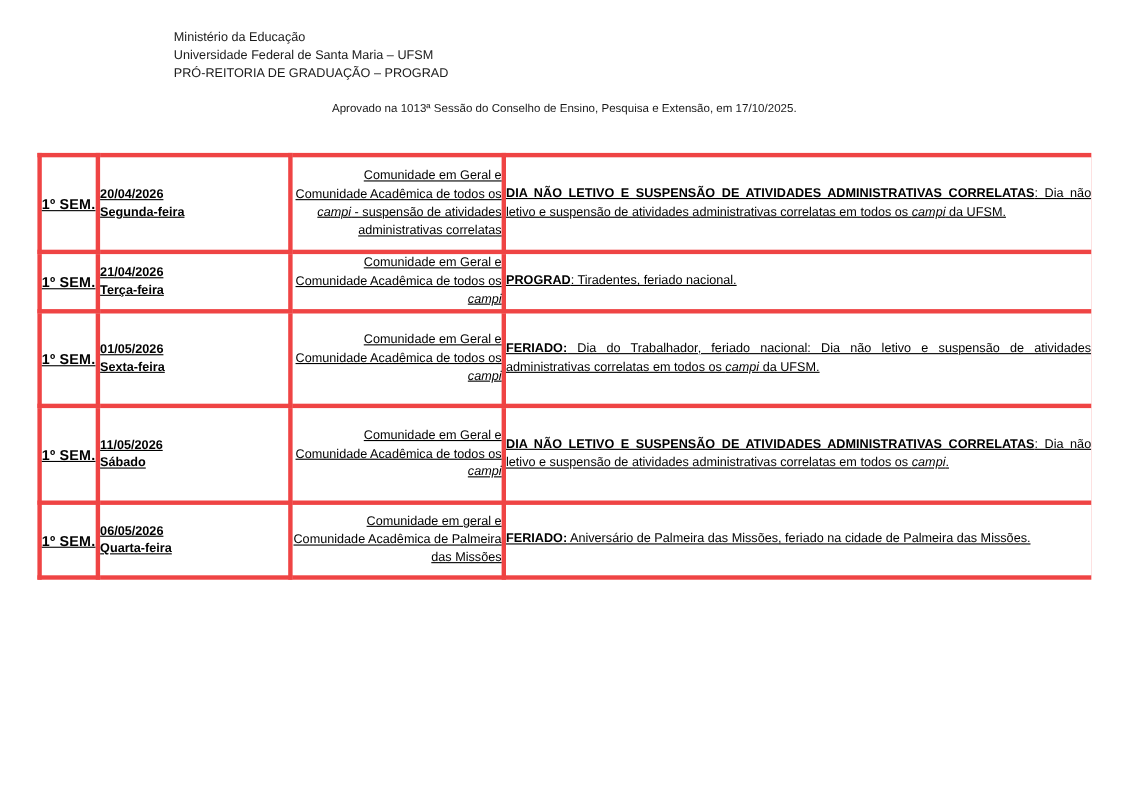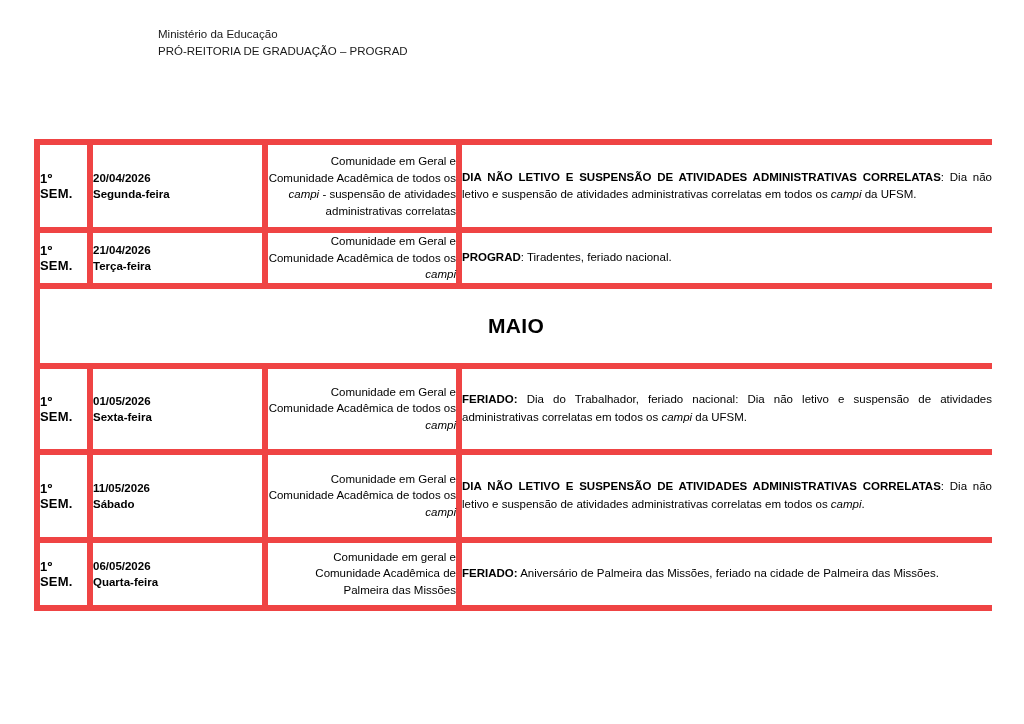--- a/index.html
+++ b/index.html
@@ -50,24 +50,25 @@
   .cal-table {
     position: absolute;
     left: 34px;
     top: 139px;
     width: 958px;
     border-collapse: collapse;
     table-layout: fixed;
     font-size: 11px;
   }
   .cal-table td {
-    border: 6px solid #ef4444;
+    border: 4px solid #ef4444;
     padding: 0;
     vertical-align: middle;
     background: #ffffff;
+    text-decoration: underline;
   }
 
   .col-sem  { width: 53px; }
   .col-date { width: 175px; }
   .col-who  { width: 194px; }
   .col-desc { width: 536px; }
 
   .cell-sem {
     text-align: left;
     font-weight: bold;
@@ -114,24 +115,26 @@
   .r4 { height: 88px; }
   .r5 { height: 68px; }
 </style>
 </head>
 <body>
 
 <div class="page">
 
   <div class="inst-header">
     <div>Ministério da Educação</div>
+    <div>Universidade Federal de Santa Maria – UFSM</div>
     <div>PRÓ-REITORIA DE GRADUAÇÃO – PROGRAD</div>
   </div>
 
   <div class="doc-title-block">
+    <div>Aprovado na 1013ª Sessão do Conselho de Ensino, Pesquisa e Extensão, em 17/10/2025.</div>
   </div>
 
   <table class="cal-table">
     <colgroup>
       <col class="col-sem">
       <col class="col-date">
       <col class="col-who">
       <col class="col-desc">
     </colgroup>
     <tbody>
@@ -149,23 +152,20 @@
       <tr class="r2">
         <td class="cell-sem">1º SEM.</td>
         <td class="cell-date">
           <div>21/04/2026</div>
           <div>Terça-feira</div>
         </td>
         <td class="cell-who">Comunidade em Geral e Comunidade Acadêmica de todos os <i>campi</i></td>
         <td class="cell-desc"><b>PROGRAD</b>: Tiradentes, feriado nacional.</td>
       </tr>
 
-      <tr class="month-row">
-        <td colspan="4">MAIO</td>
-      </tr>
 
       <tr class="r3">
         <td class="cell-sem">1º SEM.</td>
         <td class="cell-date">
           <div>01/05/2026</div>
           <div>Sexta-feira</div>
         </td>
         <td class="cell-who">Comunidade em Geral e Comunidade Acadêmica de todos os <i>campi</i></td>
         <td class="cell-desc"><b>FERIADO:</b> Dia do Trabalhador, feriado nacional: Dia não letivo e suspensão de atividades administrativas correlatas em todos os <i>campi</i> da UFSM.</td>
       </tr>

